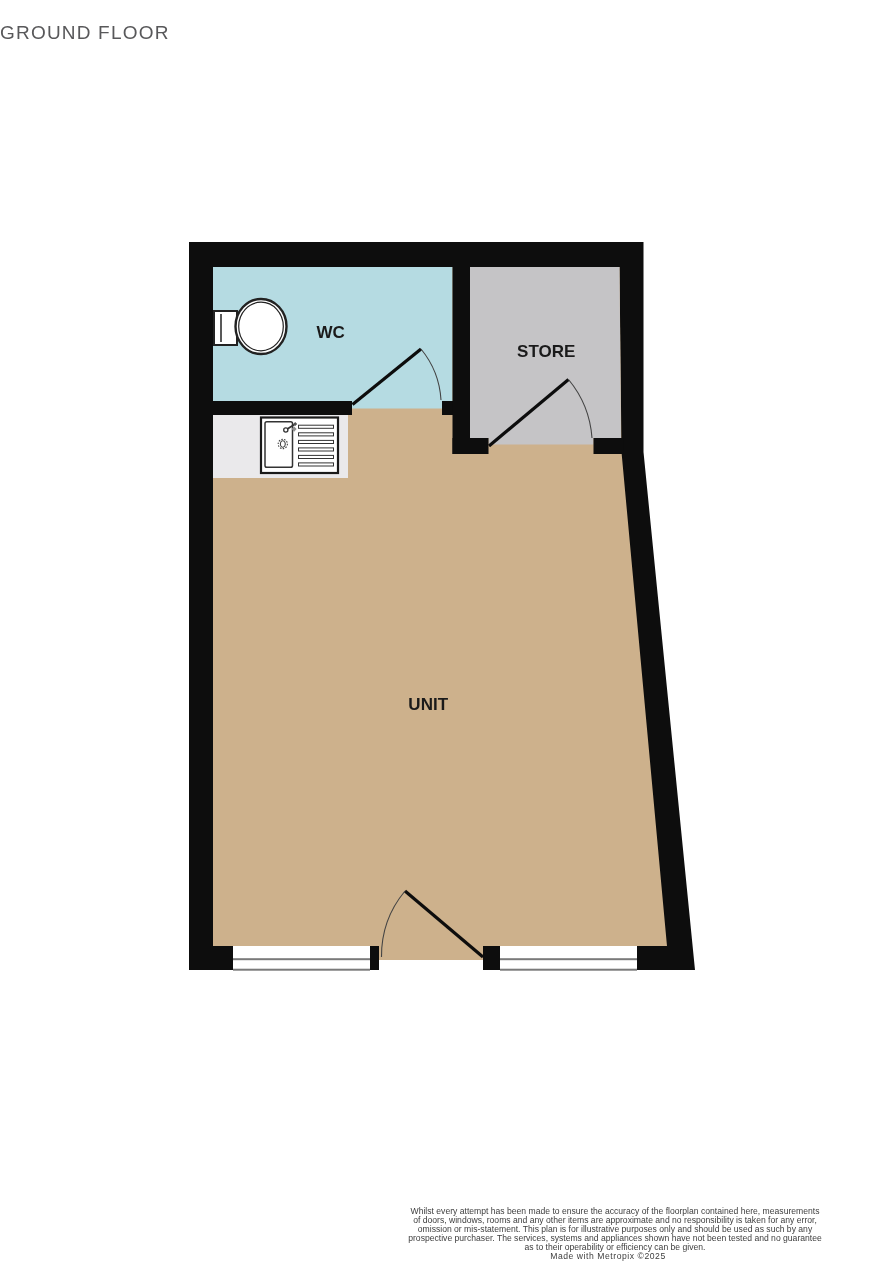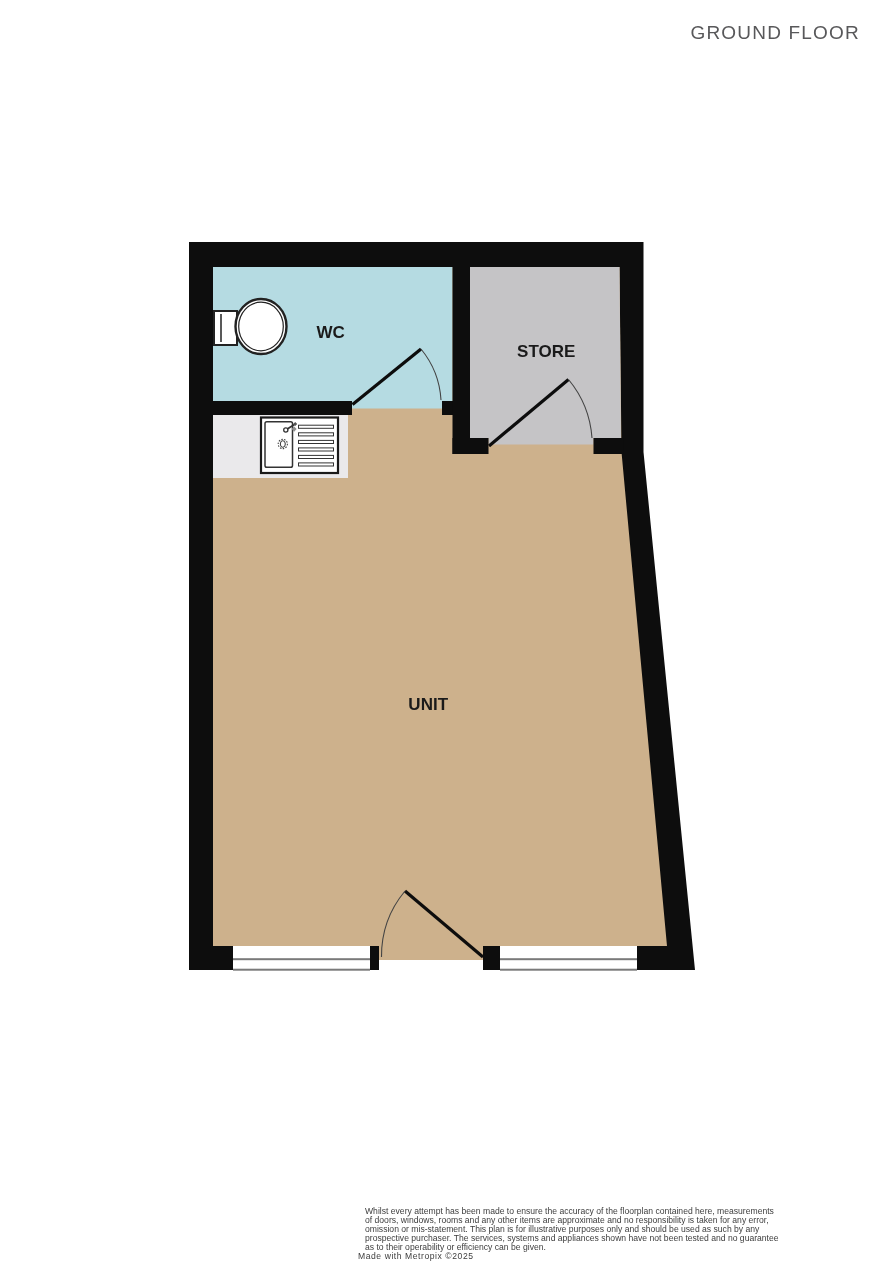--- a/index.html
+++ b/index.html
@@ -1,20 +1,20 @@
 <!DOCTYPE html>
 <html><head>
 <meta charset="utf-8">
 <style>
   html,body{margin:0;padding:0;background:#ffffff;}
   body{width:886px;height:1265px;position:relative;font-family:"Liberation Sans",sans-serif;}
-  #title{position:absolute;left:0;top:22px;width:854px;text-align:right;
-         font-size:19px;color:#58585a;letter-spacing:1.2px;margin-left:6px;}
+  #title{position:absolute;left:0;top:22px;width:854px;text-align:left;
+         font-size:19px;color:#58585a;letter-spacing:1.2px;}
   #plan{position:absolute;left:0;top:0;}
-  #footer{position:absolute;left:365px;top:1207px;width:500px;text-align:left;
+  #footer{position:absolute;left:365px;top:1207px;width:500px;text-align:center;
           font-size:8.6px;line-height:9.05px;color:#3d3d3d;}
 </style>
 </head>
 <body>
 <div id="title">GROUND FLOOR</div>
 <svg id="plan" width="886" height="1265" viewBox="0 0 886 1265">
 
   <polygon points="189,242 643.5,242 643.5,452 695,970 189,970" fill="#0d0d0d"></polygon>
 
   <polygon points="213,267 619.5,267 621.5,452 667,946 213,946" fill="#cdb18c"></polygon>

